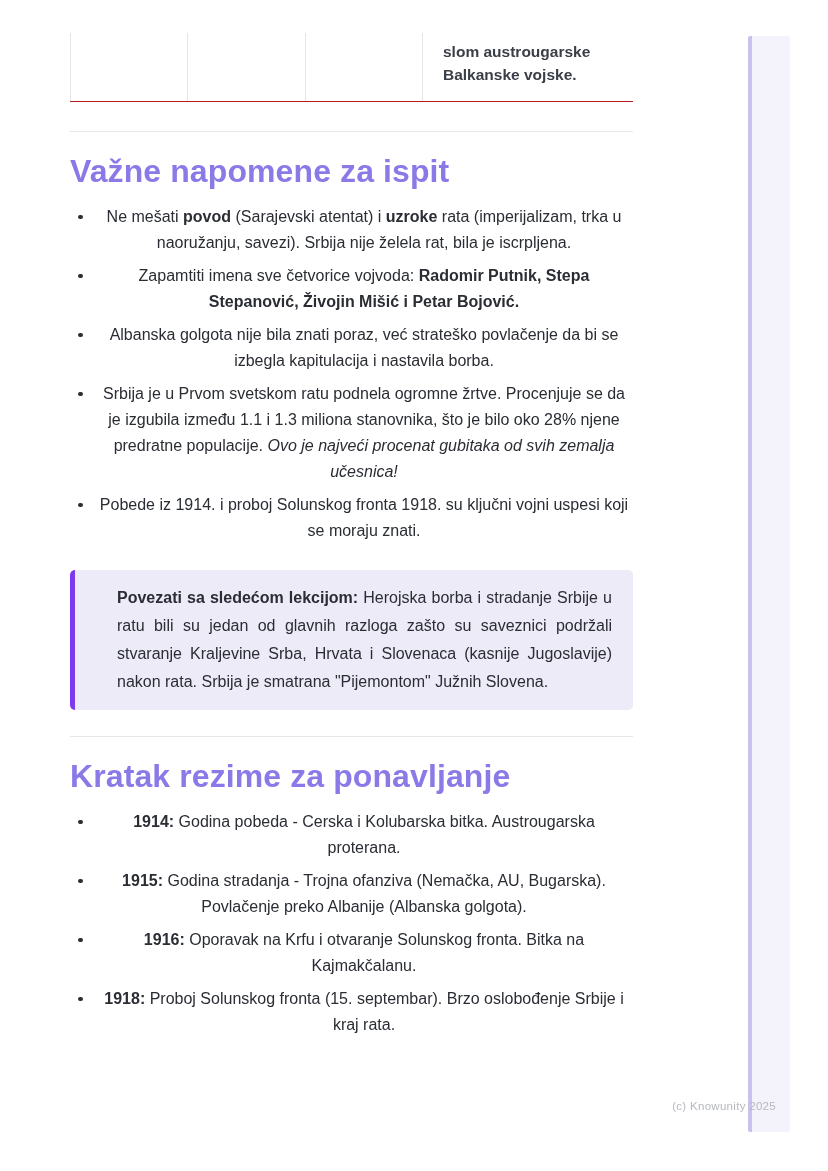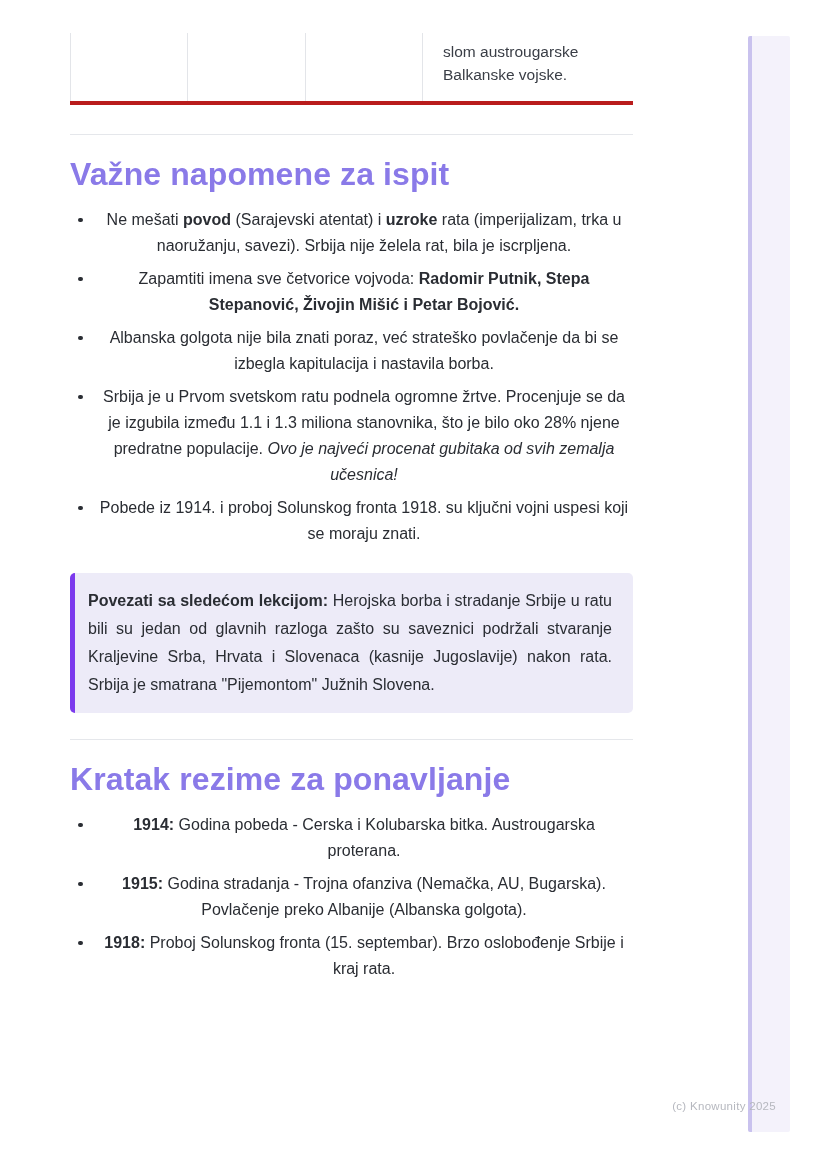--- a/index.html
+++ b/index.html
@@ -10,21 +10,22 @@
     color:#2a2d33;
     position:relative;
     overflow:hidden;
   }
   .content{position:absolute;left:70px;top:0;width:563px;}
 
   
   .table-fragment{
     margin-top:33px;height:68px;
     display:grid;grid-template-columns:117px 118px 117px 211px;
-    border-bottom:4px solid #b91c1c;
+    border-bottom:1px solid #b91c1c;
+    font-weight:bold;
   }
   .table-fragment .cell{border-left:1px solid #e3e5e9;}
   .table-fragment .cell-text{
     padding:7px 14px 0 20px;
     font-size:15.5px;line-height:23px;color:#3a3e46;
   }
 
   .divider{border:none;border-top:1px solid #e5e7eb;margin:0;width:100%;}
   .divider.d1{margin-top:29px;}
   .divider.d2{margin-top:26px;}
@@ -45,21 +46,21 @@
     width:4.5px;height:4.5px;border-radius:50%;background:#2a2d33;
   }
   .b{font-weight:700;}
   .i{font-style:italic;}
 
   .callout{
     margin-top:26px;
     background:#edebf8;
     border-left:5px solid #7c3aed;
     border-radius:5px;
-    padding:14px 21px 14px 13px;
+    padding:14px 21px 14px 42px;
   }
   .callout p{
     margin:0;font-size:16px;line-height:28px;
     text-align:justify;color:#2a2d33;
   }
 
   .footer{
     position:absolute;top:1100px;right:52px;
     font-size:11.5px;color:#b6b8bf;letter-spacing:.3px;
     z-index:3;
@@ -108,20 +109,21 @@
       <p><span class="b">Povezati sa sledećom lekcijom:</span><span> Herojska borba i stradanje Srbije u ratu bili su jedan od glavnih razloga zašto su saveznici podržali stvaranje Kraljevine Srba, Hrvata i Slovenaca (kasnije Jugoslavije) nakon rata. Srbija je smatrana "Pijemontom" Južnih Slovena.</span></p>
     </aside>
 
     <hr class="divider d2">
 
     <section>
       <h2 class="section-heading">Kratak rezime za ponavljanje</h2>
       <ul class="bullets">
           <li><span class="b">1914:</span><span> Godina pobeda - Cerska i Kolubarska bitka. Austrougarska proterana.</span></li>
           <li><span class="b">1915:</span><span> Godina stradanja - Trojna ofanziva (Nemačka, AU, Bugarska). Povlačenje preko Albanije (Albanska golgota).</span></li>
+          <li><span class="b">1916:</span><span> Oporavak na Krfu i otvaranje Solunskog fronta. Bitka na Kajmakčalanu.</span></li>
           <li><span class="b">1918:</span><span> Proboj Solunskog fronta (15. septembar). Brzo oslobođenje Srbije i kraj rata.</span></li>
         </ul>
     </section>
 
   </div>
 
   <div class="footer">(c) Knowunity 2025</div>
 
   <div class="side-strip"></div>
 

